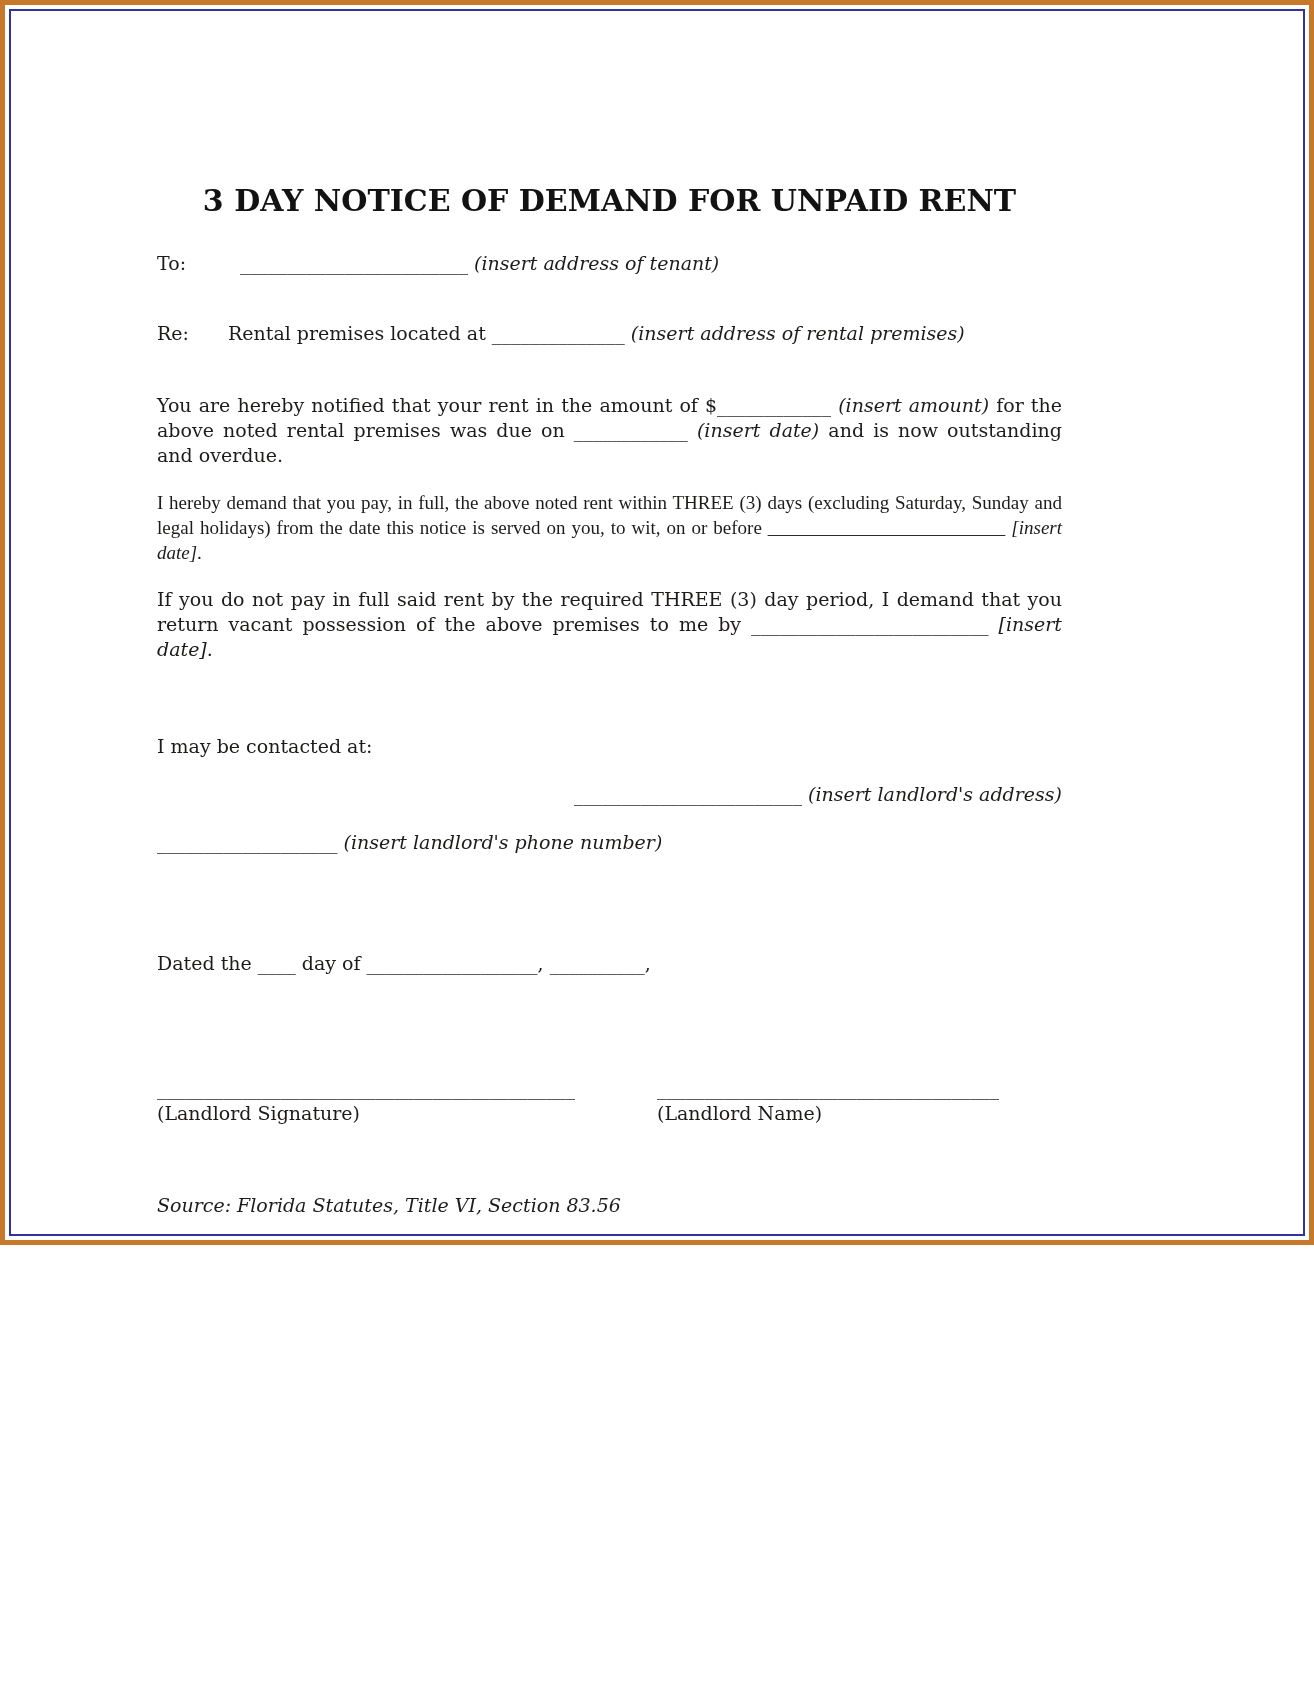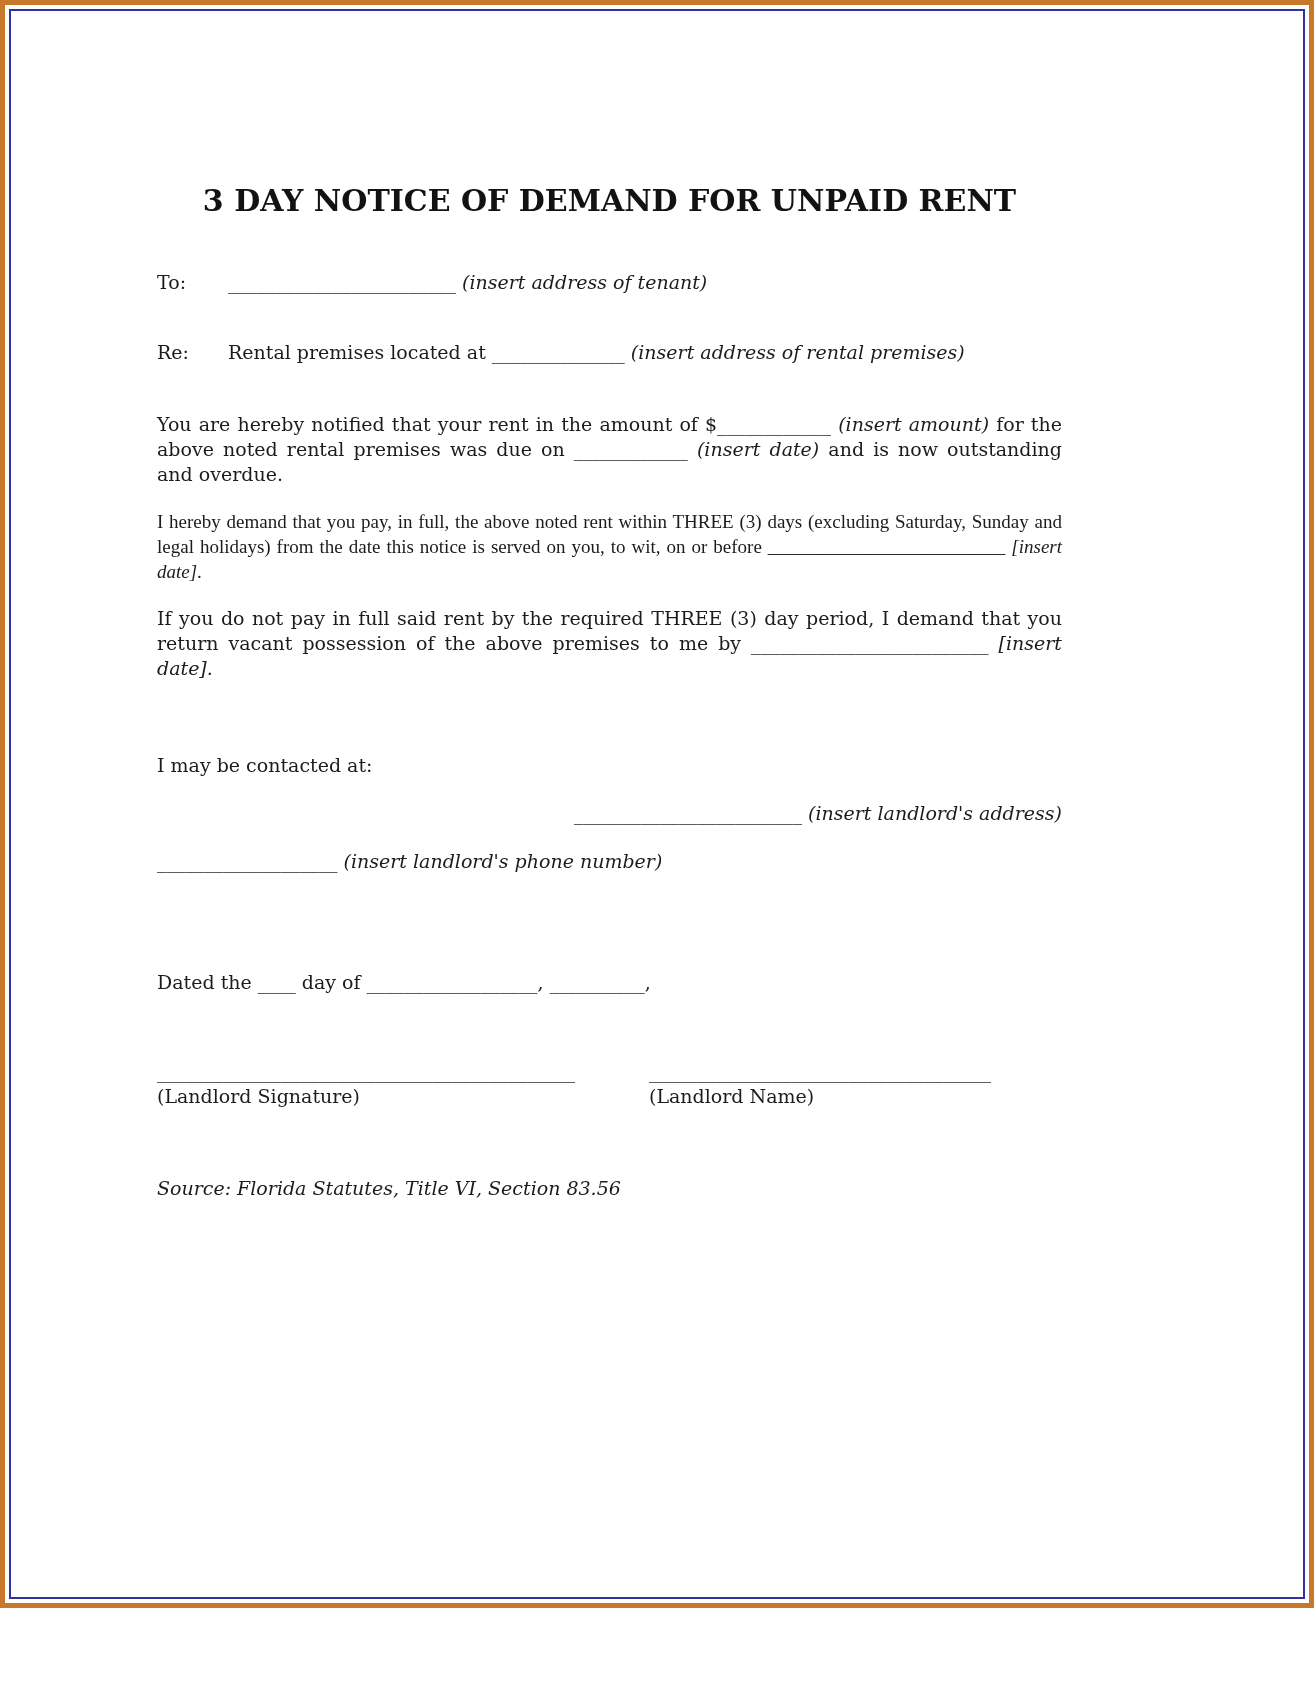--- a/index.html
+++ b/index.html
@@ -5,21 +5,21 @@
   :root{
     --outer:#c8782a;
     --inner:#32329d;
     --text:#1e1c1a;
     --paper:#ffffff;
   }
   html,body{margin:0;padding:0;background:#fff;}
   .page{
     position:relative;
     width:1314px;
-    height:1608px;
+    height:1245px;
     box-sizing:border-box;
     background:var(--paper);
     border:5px solid var(--outer);
     font-family:"DejaVu Serif","Liberation Serif",serif;
     color:var(--text);
     overflow:hidden;
   }
   .frame{
     position:absolute;
     inset:4px;
@@ -48,36 +48,37 @@
   .block .lbl{
     width:71px;
     flex:0 0 71px;
   }
   .block .lines{flex:1;}
   .it{font-style:italic;}
   .para{margin:0;}
   .justify{text-align:justify;}
   .sig-row{
     display:flex;
-    margin-top:64px;
+    margin-top:100px;
+    gap:8px;
   }
   .sig-col-left{width:492px;flex:0 0 492px;}
   .sig-col-right{flex:1;}
   .nowrap{white-space:nowrap;}
 </style>
 </head>
 <body>
 
 <div class="page">
   <div class="frame"></div>
   <div class="content">
 
     <div class="doc-title">3 DAY NOTICE OF DEMAND FOR UNPAID RENT</div>
 
-    <div class="block" style="margin-top:51px;">
+    <div class="block" style="margin-top:32px;gap:12px;">
       <div class="lbl">To:</div>
       <div class="lines">
         <div>
           <span>________________________</span>
           <span class="it">(insert address of tenant)</span>
         </div>
       </div>
     </div>
 
     <div class="block" style="margin-top:45px;">

